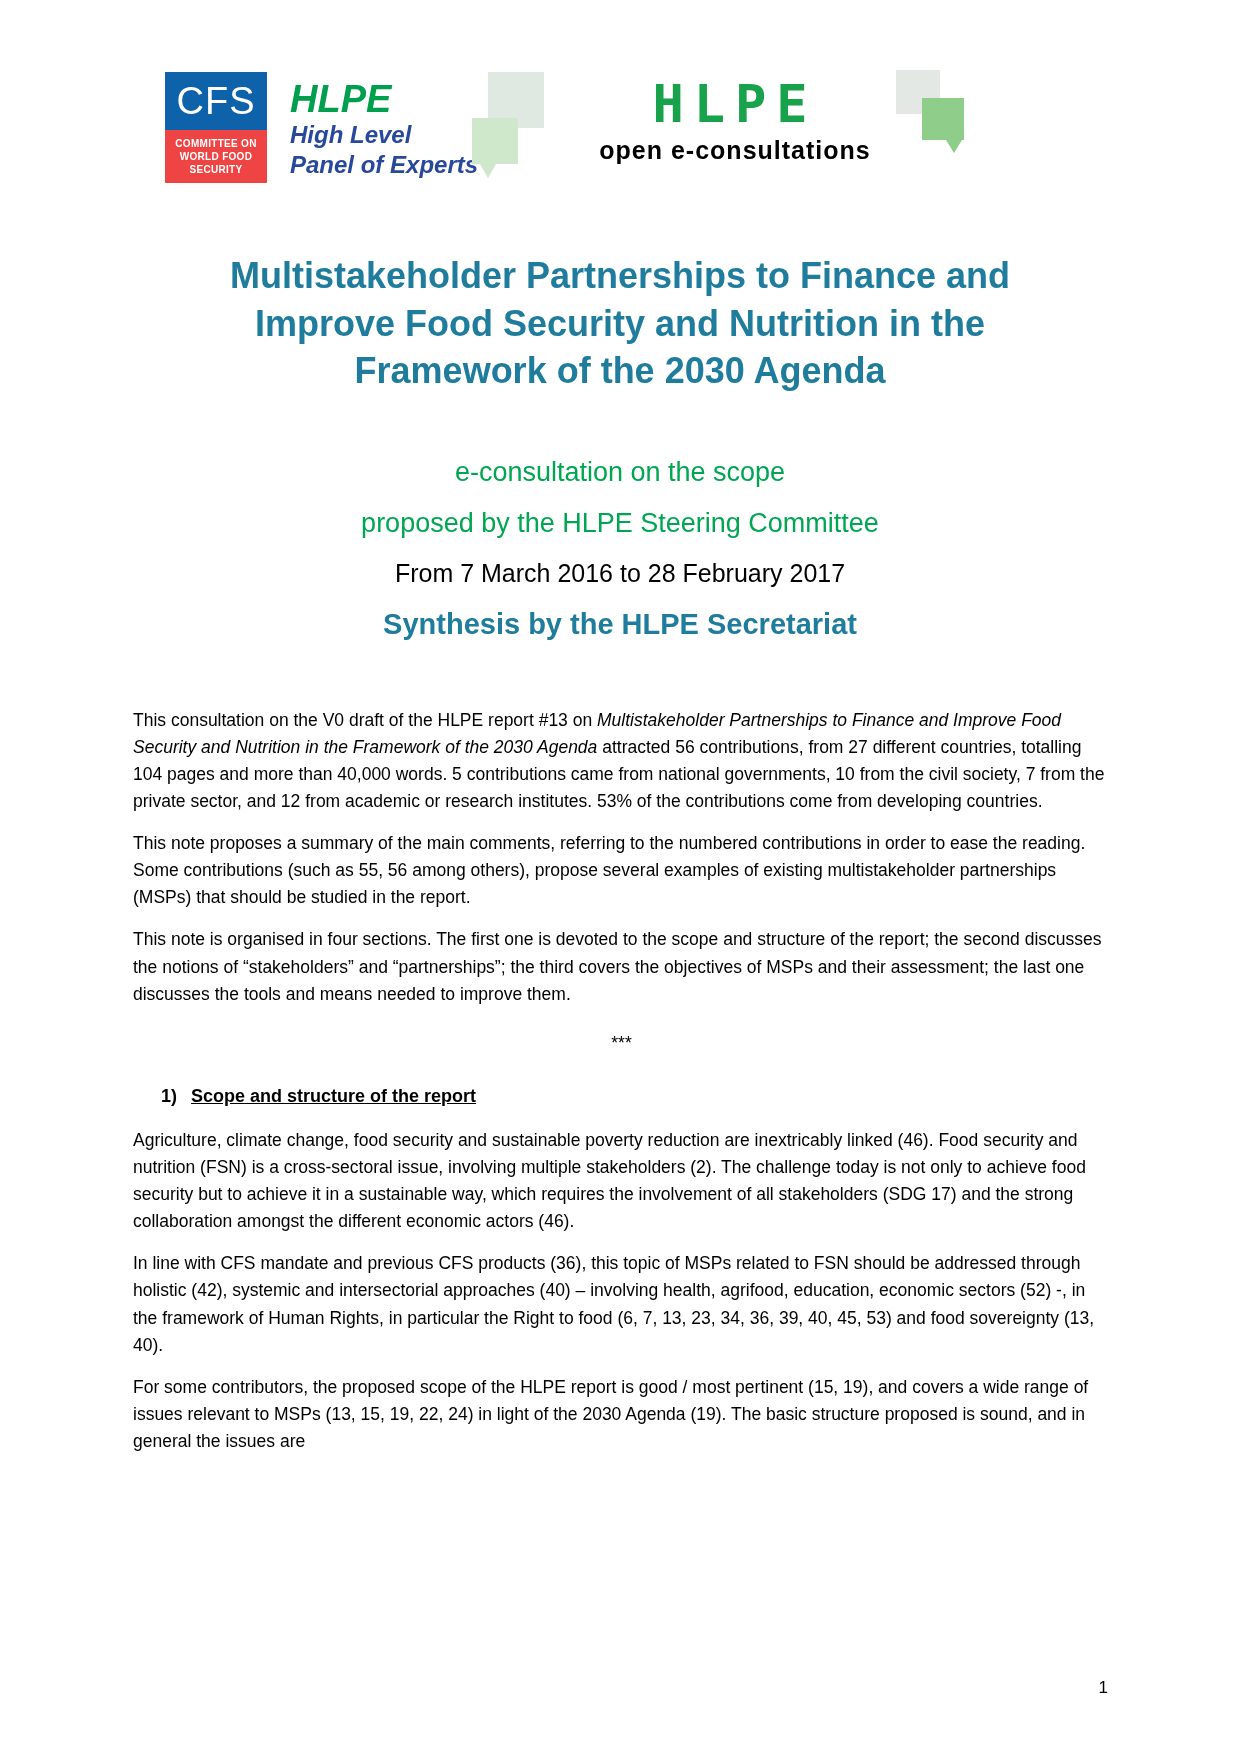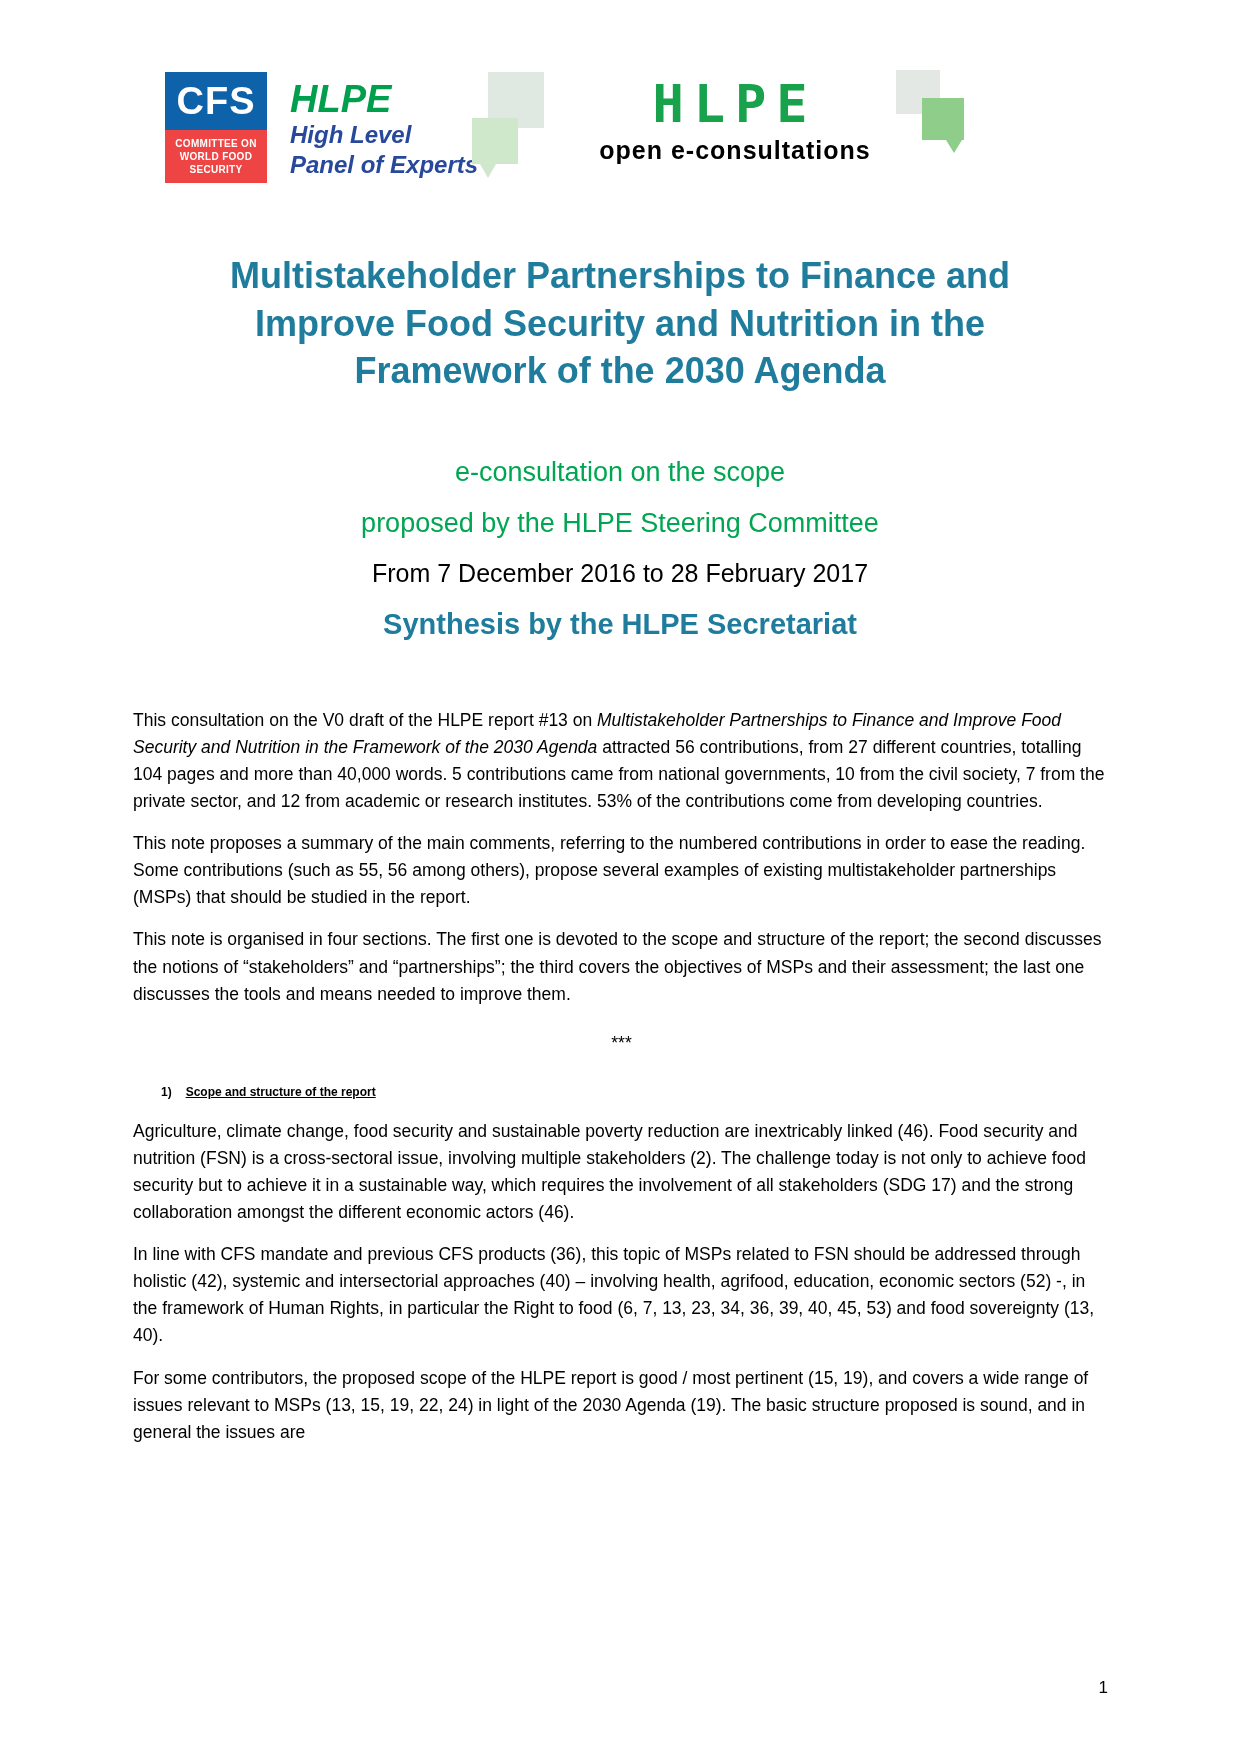--- a/index.html
+++ b/index.html
@@ -16,21 +16,21 @@
 
   
   .header { position: relative; height: 200px; }
 
   .cfs-logo {
     position: absolute; left: 165px; top: 72px;
     width: 102px;
   }
   .cfs-acronym {
     background: #0d62a9; color: #ffffff;
-    font-weight: bold; font-size: 38px;
+    font-weight: normal; font-size: 38px;
     text-align: center; letter-spacing: 1px;
     height: 58px; line-height: 58px;
   }
   .cfs-caption {
     background: #ef4444; color: #ffffff;
     font-weight: bold; font-size: 10px;
     text-align: center; line-height: 1.3;
     padding: 7px 2px; letter-spacing: 0.3px;
     white-space: pre-line;
   }
@@ -100,21 +100,21 @@
   }
   .body-content p { margin: 0 0 15px 0; }
   .italic { font-style: italic; }
 
   .separator { text-align: center; margin: 22px 0 20px 0; font-size: 17.5px; }
 
   .section-heading {
     margin: 26px 0 16px 0;
     padding-left: 28px;
     font-weight: bold;
-    font-size: 12px;
+    font-size: 18px;
   }
   .section-heading .heading-number { margin-right: 14px; }
   .section-heading .heading-label { text-decoration: underline; }
 
   .page-number {
     position: absolute;
     right: 132px; bottom: 56px;
     font-size: 17px;
   }
 </style>
@@ -153,21 +153,21 @@
       </div>
     </div>
 
   </div>
 
   <h1 class="doc-title">Multistakeholder Partnerships to Finance and Improve Food Security and Nutrition in the Framework of the 2030 Agenda</h1>
 
   <div class="subtitle-block">
     <p class="subtitle-line">e-consultation on the scope</p>
     <p class="subtitle-line">proposed by the HLPE Steering Committee</p>
-    <p class="subtitle-dates">From 7 December 2016 to 28 February 2017</p>
+    <p class="subtitle-dates">From 7 March 2016 to 28 February 2017</p>
     <p class="subtitle-synthesis">Synthesis by the HLPE Secretariat</p>
   </div>
 
   <div class="body-content">
 
     <p><span>This consultation on the V0 draft of the HLPE report #13 on </span><span class="italic">Multistakeholder Partnerships to Finance and Improve Food Security and Nutrition in the Framework of the 2030 Agenda</span><span> attracted 56 contributions, from 27 different countries, totalling 104 pages and more than 40,000 words. 5 contributions came from national governments, 10 from the civil society, 7 from the private sector, and 12 from academic or research institutes. 53% of the contributions come from developing countries.</span></p>
 
     <p>This note proposes a summary of the main comments, referring to the numbered contributions in order to ease the reading. Some contributions (such as 55, 56 among others), propose several examples of existing multistakeholder partnerships (MSPs) that should be studied in the report.</p>
 
     <p>This note is organised in four sections. The first one is devoted to the scope and structure of the report; the second discusses the notions of “stakeholders” and “partnerships”; the third covers the objectives of MSPs and their assessment; the last one discusses the tools and means needed to improve them.</p>

